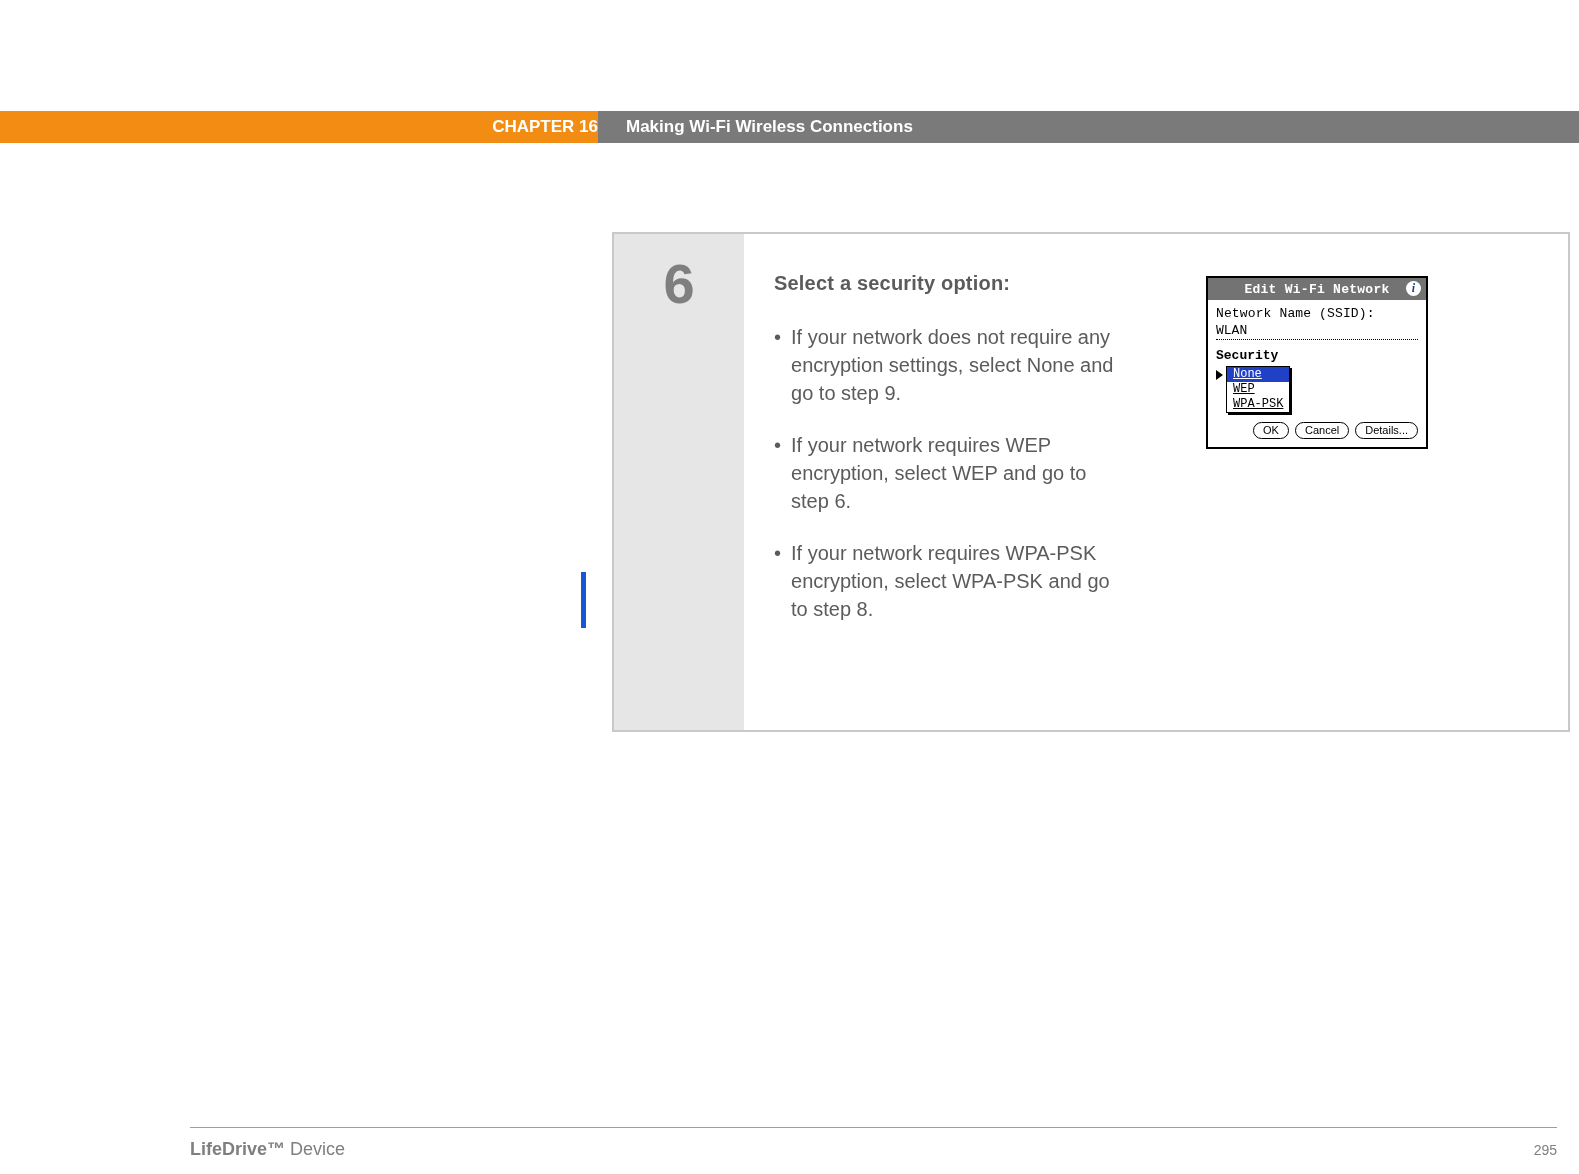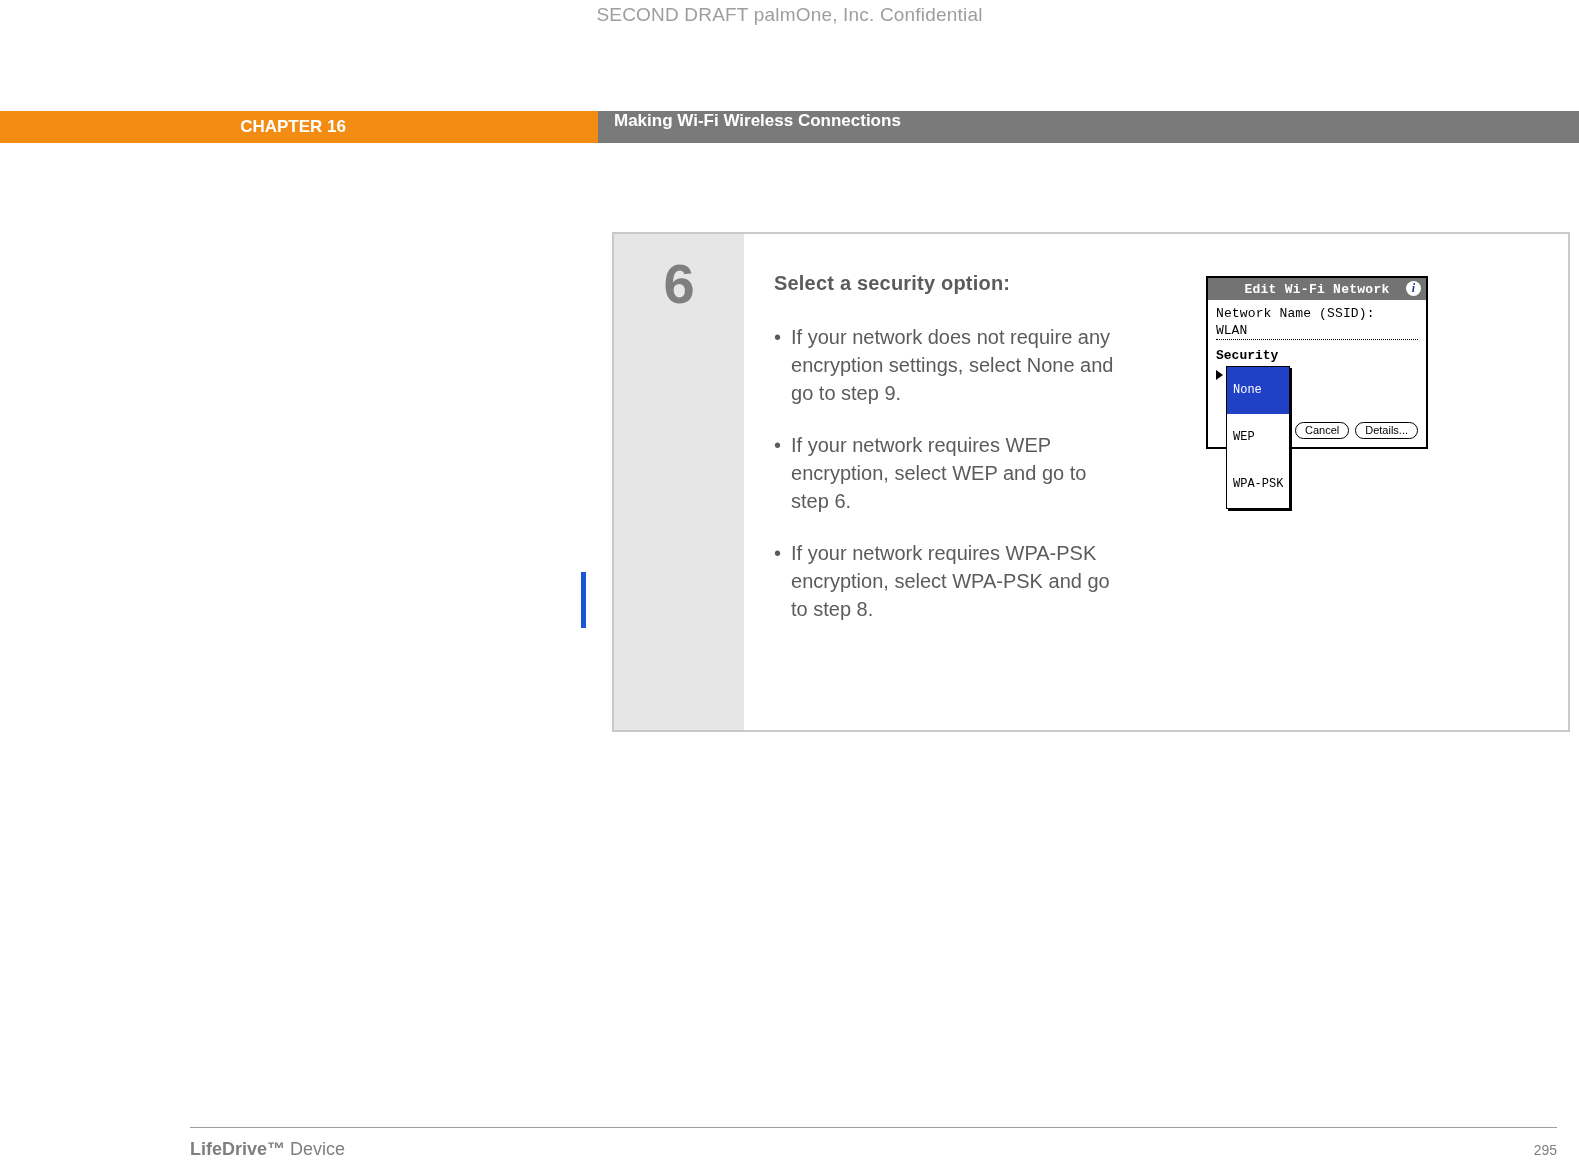--- a/index.html
+++ b/index.html
@@ -5,24 +5,24 @@
   * { box-sizing: border-box; margin: 0; padding: 0; }
   html, body { width: 1579px; height: 1174px; background: #fff; font-family: "Helvetica Neue", Helvetica, Arial, sans-serif; }
   .page { position: relative; width: 1579px; height: 1174px; }
 
   .draft-header { position: absolute; top: 4px; left: 0; width: 100%; text-align: center;
                   color: #9e9e9e; font-size: 19px; letter-spacing: .01em; }
 
   
   .chapter-bar { position: absolute; top: 111px; left: 0; width: 598px; height: 32px;
                  background: #f28c13; color: #fff; font-weight: 700; font-size: 17px;
-                 display: flex; align-items: center; justify-content: flex-end; padding-right: 252px; }
+                 display: flex; align-items: center; justify-content: flex-end; }
   .title-bar { position: absolute; top: 111px; left: 598px; right: 0; height: 32px;
                background: #7a7a7a; color: #fff; font-weight: 700; font-size: 17px;
-               display: flex; padding-left: 16px; }
+               display: flex; align-items: center; padding-left: 28px; }
 
   
   .change-mark { position: absolute; left: 581px; top: 572px; width: 5px; height: 56px; background: #1757d6; }
 
   
   .step-box { position: absolute; top: 232px; left: 612px; width: 958px; height: 500px;
               border: 2px solid #c9c9c9; background: #fff; display: flex; }
   .step-left { width: 130px; background: #e6e6e6; display: flex; justify-content: center; padding-top: 22px; }
   .step-number { font-size: 56px; font-weight: 700; color: #7f7f7f; font-family: Helvetica, Arial, sans-serif; line-height: 1; }
   .step-body { flex: 1; padding: 38px 30px 28px 30px; position: relative; }
@@ -45,38 +45,37 @@
                       font-size: 12px; display: flex; align-items: center; justify-content: center; font-style: italic; }
   .palm-body { padding: 6px 8px 8px 8px; }
   .ssid-label { font-weight: 400; font-size: 13px; letter-spacing: .01em; }
   .ssid-value { font-size: 13px; border-bottom: 1px dotted #000; margin: 2px 0 8px 0; padding-bottom: 1px; }
   .sec-label { font-weight: 700; font-size: 13px; margin-bottom: 3px; }
   .dropdown-wrap { position: relative; margin-bottom: 10px; height: 46px; }
   .dd-tri { position: absolute; left: 0; top: 4px; width: 0; height: 0; border-top: 5px solid transparent;
             border-bottom: 5px solid transparent; border-left: 7px solid #000; }
   .dd-list { position: absolute; left: 10px; top: 0; border: 1px solid #000; background: #fff;
              box-shadow: 2px 2px 0 #000; font-size: 12px; }
-  .dd-item { padding: 16px 6px; line-height: 15px; }
+  .dd-item { padding: 0 6px; line-height: 15px; text-decoration: underline; }
   .dd-item.selected { background: #2041c6; color: #fff; }
   .palm-buttons { display: flex; gap: 6px; justify-content: flex-end; }
   .palm-btn { border: 1px solid #000; border-radius: 9px; font-size: 11px; padding: 0 9px; line-height: 15px;
               background: #fff; font-family: Arial, sans-serif; }
 
   
   .footer-line { position: absolute; left: 190px; right: 22px; bottom: 46px; height: 0; border-top: 1px solid #9d9d9d; }
   .footer-left { position: absolute; left: 190px; bottom: 14px; font-size: 18px; color: #7f7f7f; }
   .footer-left b { font-weight: 700; }
   .footer-right { position: absolute; right: 22px; bottom: 16px; font-size: 14px; color: #7f7f7f; }
 </style>
 </head>
 <body>
 
 <div class="page">
 
-  <div class="draft-header">SECOND DRAFT palmOne, Inc.  Confidential</div>
 
   <div class="chapter-bar">
     <span>CHAPTER 16</span>
   </div>
   <div class="title-bar">
     <span>Making Wi-Fi Wireless Connections</span>
   </div>
 
   <div class="change-mark"></div>
 

